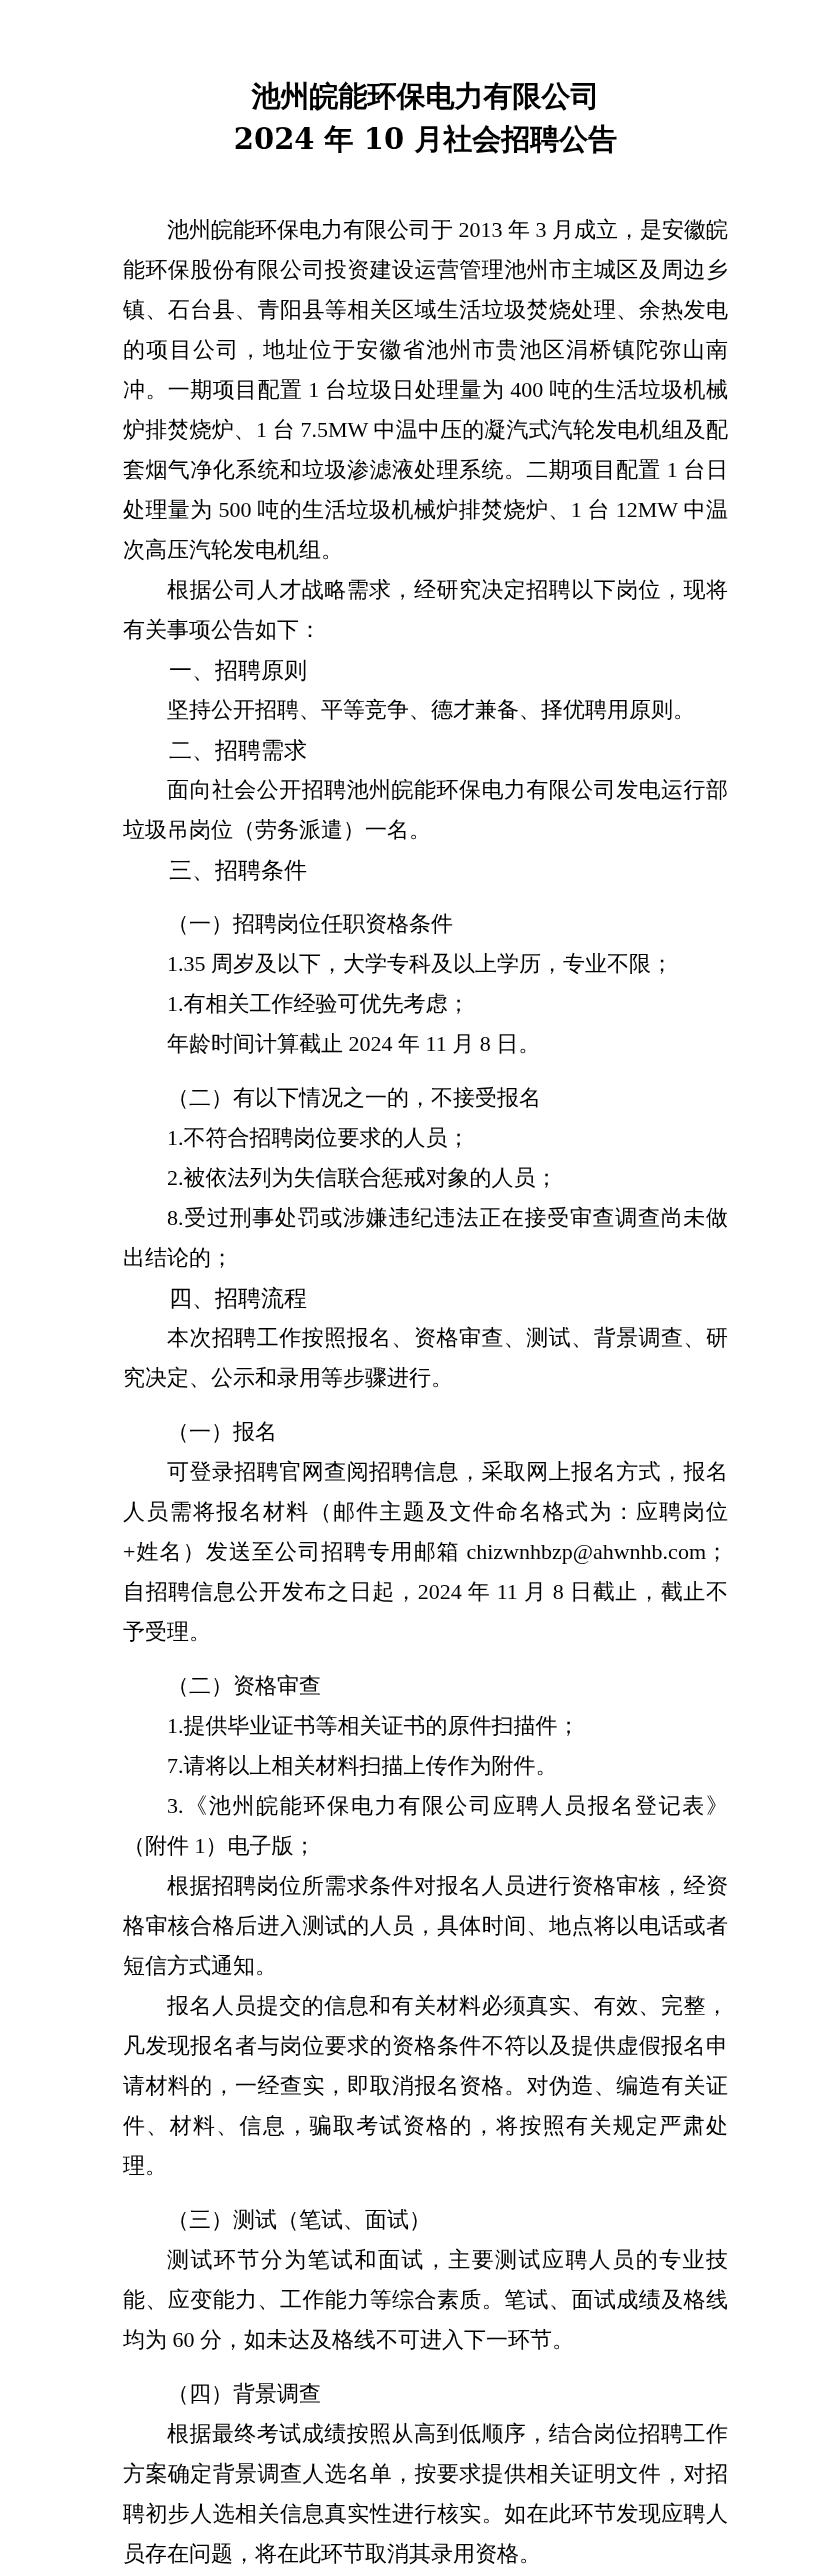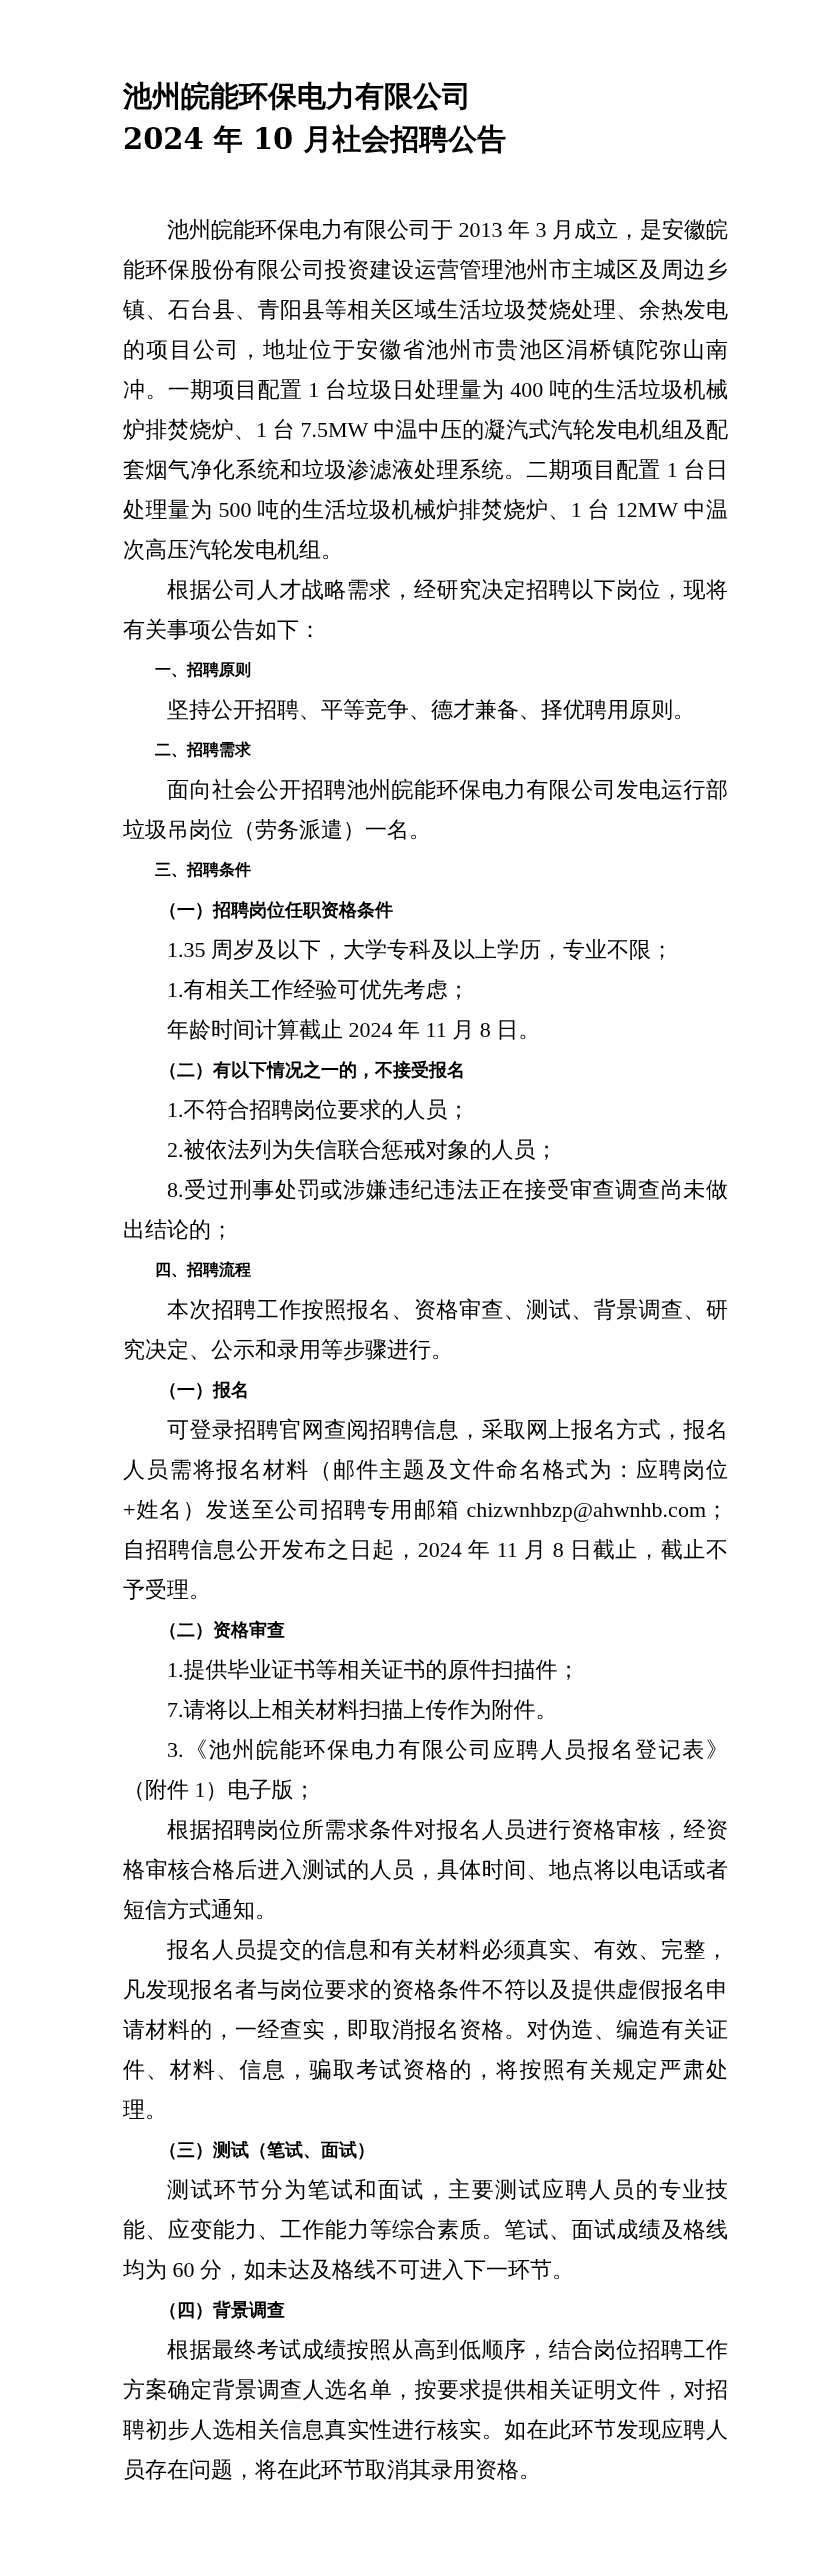--- a/index.html
+++ b/index.html
@@ -10,43 +10,45 @@
     height: 3733px;
     overflow: hidden;
     background: #ffffff;
     color: #000000;
     padding: 75px 90px 0 123px;
     font-family: "Liberation Serif", "DejaVu Serif", serif;
     font-size: 22px;
     line-height: 40px;
   }
   .title {
+    text-align: center;
     font-weight: bold;
     font-size: 29px;
     line-height: 43px;
     margin-bottom: 49px;
     font-family: "DejaVu Serif", "Liberation Serif", serif;
   }
   .para {
     text-align: justify;
     text-indent: 2em;
   }
   .h-num {
-    font-size: 16px;
-    font-weight: bold;
+    font-size: 23px;
+    font-weight: normal;
     font-family: "DejaVu Sans", "Liberation Sans", sans-serif;
     text-indent: 2em;
     line-height: 40px;
   }
   .h-sub {
-    font-size: 18px;
-    font-weight: bold;
+    font-size: 22px;
+    font-weight: normal;
     font-family: "DejaVu Serif", "Liberation Serif", serif;
     text-indent: 2em;
     line-height: 40px;
+    margin-top: 14px;
   }
 </style>
 </head>
 <body>
 
 <div class="page">
 
   <div class="title">
     <div class="title-line">池州皖能环保电力有限公司</div>
     <div class="title-line">2024 年 10 月社会招聘公告</div>

